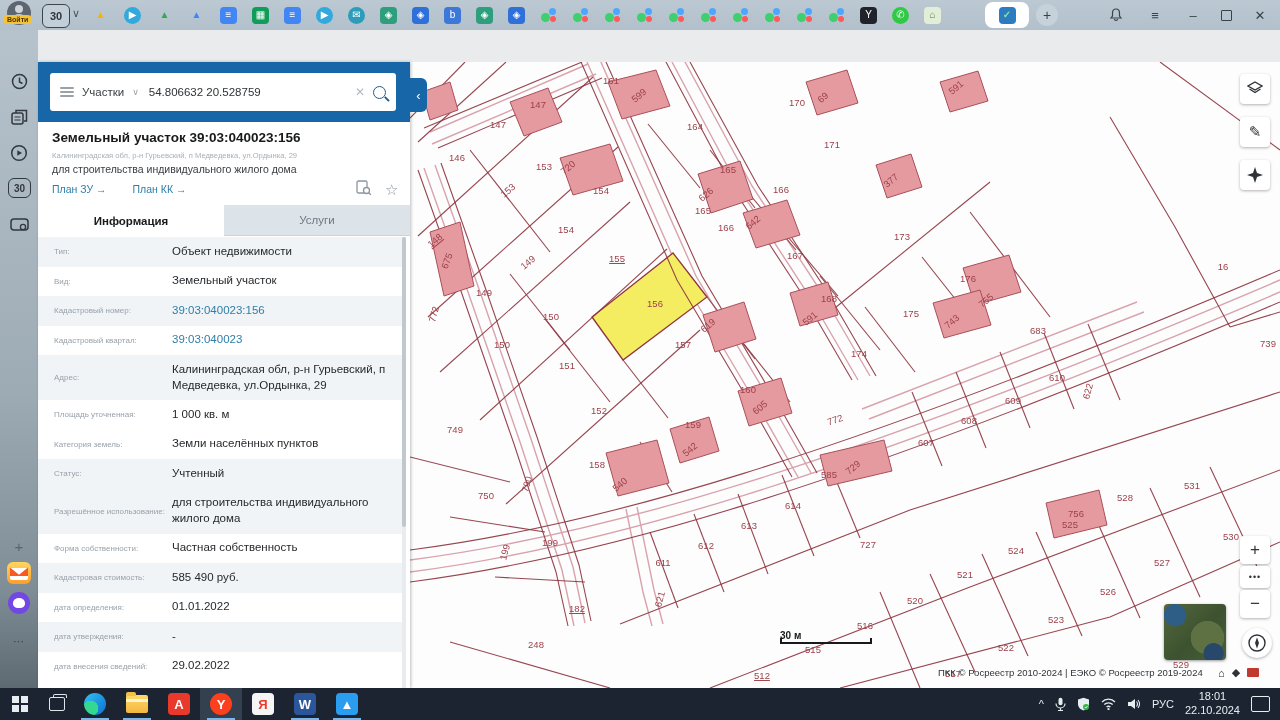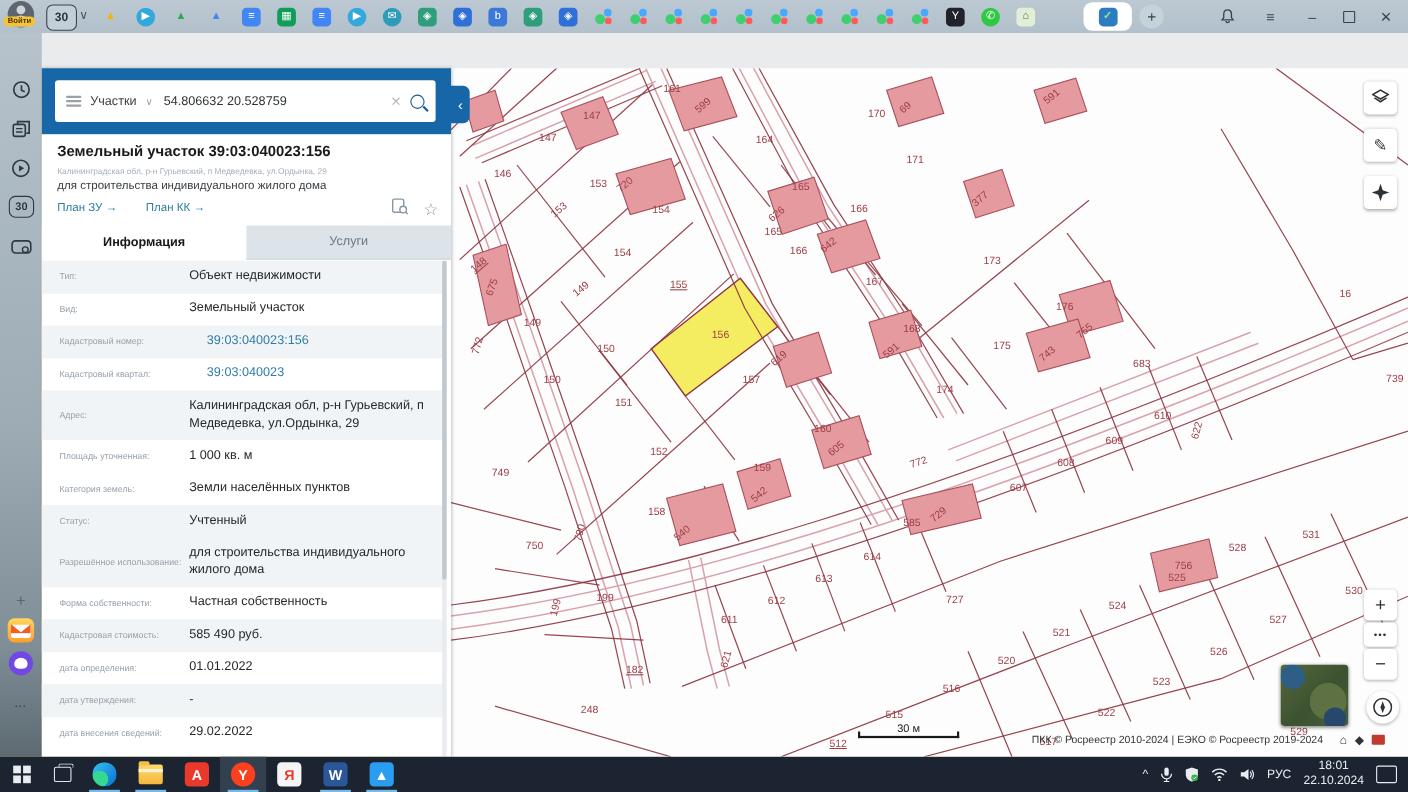--- a/index.html
+++ b/index.html
@@ -1,17 +1,17 @@
 <!DOCTYPE html>
 <html><head>
 <meta charset="utf-8">
 <style>
   html,body{margin:0;padding:0;background:#000;}
   #root{position:relative;width:1280px;height:720px;overflow:hidden;
-        font-family:"Liberation Sans",sans-serif;background:#fde047;}
+        font-family:"Liberation Sans",sans-serif;background:#1d4ed8;}
   .abs{position:absolute;}
   
   #tabbar{left:0;top:0;width:1280px;height:30px;background:linear-gradient(#bcc9d3,#b2c0cb);display:flex;align-items:center;}
   #avatar{left:3px;top:1px;width:32px;height:28px;}
   #avatar .circ{width:24px;height:24px;border-radius:50%;background:#5d6670;margin:0 auto;position:relative;overflow:hidden;}
   #avatar .circ:before{content:"";position:absolute;left:8px;top:4px;width:8px;height:8px;border-radius:50%;background:#cfd4d9;}
   #avatar .circ:after{content:"";position:absolute;left:4px;top:13px;width:16px;height:10px;border-radius:8px 8px 0 0;background:#cfd4d9;}
   #login-badge{position:absolute;left:0px;top:14px;background:#f6c338;border-radius:7px;font-size:7px;padding:1px 4px;color:#4a3500;font-weight:bold;}
   #tabcounter{left:42px;top:4px;width:26px;height:22px;border:1.5px solid #3c444c;border-radius:6px;font-size:11px;font-weight:bold;
       color:#2e353c;display:flex;align-items:center;justify-content:center;background:#c3cfd8;}
@@ -76,28 +76,28 @@
   #pstar{font-size:15px;}
   #ptabs{left:0;top:143px;width:372px;height:31px;display:flex;font-size:11.5px;}
   #tab-info{flex:1;background:#fff;display:flex;align-items:center;justify-content:center;font-weight:bold;color:#17191b;}
   #tab-serv{flex:1;background:#dde4e9;display:flex;align-items:center;justify-content:center;color:#6d7882;border-bottom:1px solid #ccd4da;}
   #ptable{left:0;top:175px;width:368px;}
   .inforow{display:flex;align-items:center;min-height:29.5px;}
   .inforow.alt{background:#f1f4f6;}
   .inforow.tall{min-height:45px;}
   .ilabel{width:118px;padding-left:16px;font-size:8px;color:#98a2ab;flex:0 0 auto;}
   .ivalue{font-size:11.5px;color:#26292c;padding-right:8px;line-height:1.35;}
-  .ivalue.link{color:#2f7ea8;margin-left:16px;}
+  .ivalue.link{color:#2f7ea8;}
   #pscroll{left:364px;top:175px;width:4px;height:451px;background:#e8ecee;}
   #pscroll i{position:absolute;left:0;top:0;width:4px;height:290px;background:#c0c8ce;border-radius:2px;}
   
   #map{left:410px;top:62px;width:870px;height:626px;background:#fdfdfd;overflow:hidden;}
   #mapsvg text{font-family:"Liberation Sans",sans-serif;}
   .mctl{background:#fff;border-radius:4px;box-shadow:0 1px 3px rgba(0,0,0,.3);display:flex;align-items:center;justify-content:center;color:#2e3338;}
-  #scalebar{left:370px;top:595px;width:92px;font-size:10px;color:#17191b;text-align:center;font-weight:normal;}
+  #scalebar{left:370px;top:568px;width:92px;font-size:10px;color:#17191b;font-weight:bold;}
   #scalebar .bar{height:2px;background:#17191b;position:relative;margin-top:1px;}
   #scalebar .bar:before,#scalebar .bar:after{content:"";position:absolute;top:-4px;width:2px;height:6px;background:#17191b;}
   #scalebar .bar:before{left:0;} #scalebar .bar:after{right:0;}
   #attribution{left:528px;top:605px;font-size:9.5px;color:#2e3338;}
   #satthumb{left:754px;top:542px;width:62px;height:56px;border-radius:4px;
      background:radial-gradient(circle at 18% 20%,#2e5e86 0 16%,transparent 17%),
                 radial-gradient(circle at 80% 88%,#27486b 0 14%,transparent 15%),
                 radial-gradient(circle at 70% 60%,#5d7142 0 30%,transparent 31%),
                 linear-gradient(135deg,#55673c,#3c5230 55%,#46603a);box-shadow:0 1px 3px rgba(0,0,0,.4);}
   #minirow{left:808px;top:604px;display:flex;gap:7px;align-items:center;font-size:11px;color:#2e3338;}

